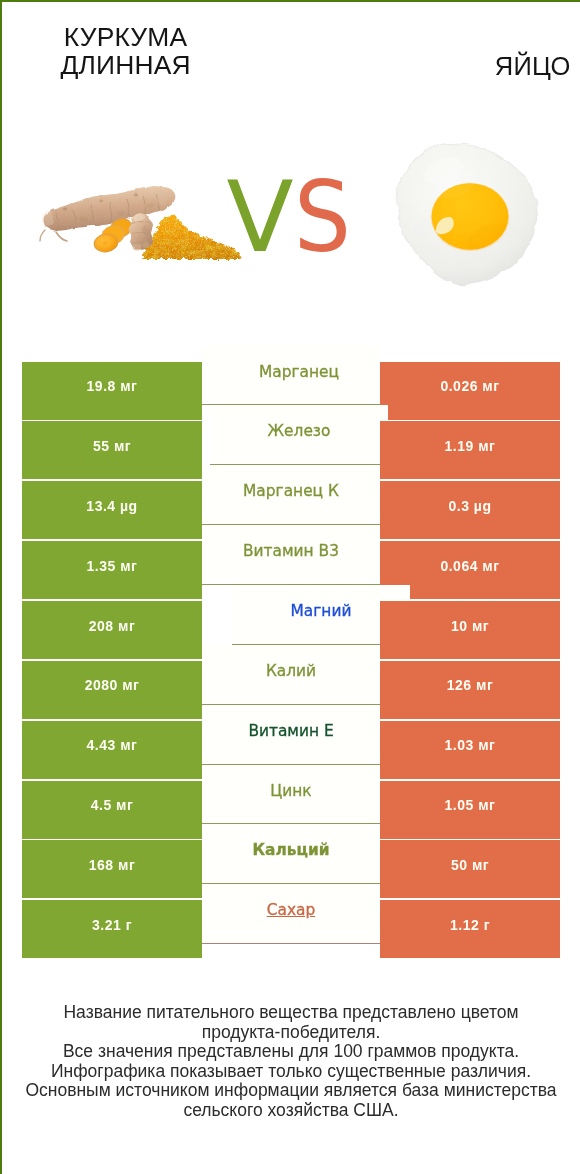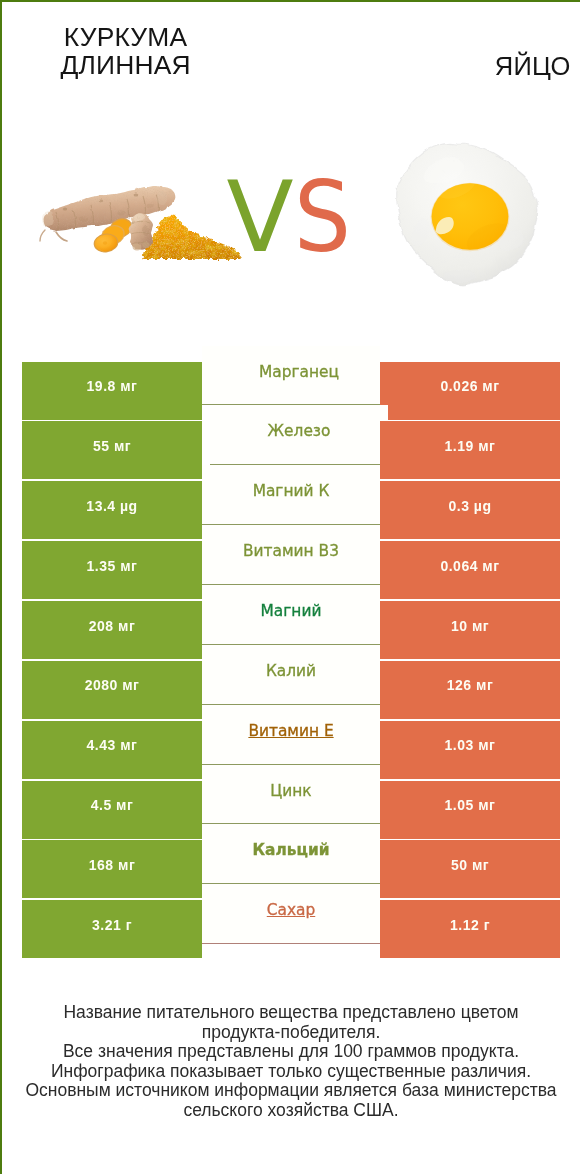--- a/index.html
+++ b/index.html
@@ -194,41 +194,41 @@
         <div class="cM" style="color: rgb(125, 148, 54); border-bottom-color: rgb(141, 154, 95); padding-left: 16px;">Марганец</div>
         <div class="cR">0.026 мг</div>
       </div>
       <div class="row">
         <div class="cL">55 мг</div>
         <div class="cM" style="color: rgb(125, 148, 54); border-bottom-color: rgb(141, 154, 95); margin-left: 8px;">Железо</div>
         <div class="cR">1.19 мг</div>
       </div>
       <div class="row">
         <div class="cL">13.4 µg</div>
-        <div class="cM" style="color: rgb(125, 148, 54); border-bottom-color: rgb(141, 154, 95);">Магний К</div>
+        <div class="cM" style="color: rgb(125, 148, 54); border-bottom-color: rgb(141, 154, 95);">Марганец К</div>
         <div class="cR">0.3 µg</div>
       </div>
       <div class="row">
         <div class="cL">1.35 мг</div>
         <div class="cM" style="color: rgb(125, 148, 54); border-bottom-color: rgb(141, 154, 95);">Витамин B3</div>
         <div class="cR">0.064 мг</div>
       </div>
       <div class="row">
         <div class="cL">208 мг</div>
-        <div class="cM" style="color: #15803d; border-bottom-color: rgb(141, 154, 95);">Магний</div>
+        <div class="cM" style="color: #1d4ed8; border-bottom-color: rgb(141, 154, 95); margin-left: 30px;">Магний</div>
         <div class="cR">10 мг</div>
       </div>
       <div class="row">
         <div class="cL">2080 мг</div>
         <div class="cM" style="color: rgb(125, 148, 54); border-bottom-color: rgb(141, 154, 95);">Калий</div>
         <div class="cR">126 мг</div>
       </div>
       <div class="row">
         <div class="cL">4.43 мг</div>
-        <div class="cM" style="color: #a16207; border-bottom-color: rgb(141, 154, 95); text-decoration: underline;">Витамин E</div>
+        <div class="cM" style="color: #14532d; border-bottom-color: rgb(141, 154, 95);">Витамин E</div>
         <div class="cR">1.03 мг</div>
       </div>
       <div class="row">
         <div class="cL">4.5 мг</div>
         <div class="cM" style="color: rgb(125, 148, 54); border-bottom-color: rgb(141, 154, 95);">Цинк</div>
         <div class="cR">1.05 мг</div>
       </div>
       <div class="row">
         <div class="cL">168 мг</div>
         <div class="cM" style="color: rgb(125, 148, 54); border-bottom-color: rgb(141, 154, 95); font-weight: bold;">Кальций</div>

